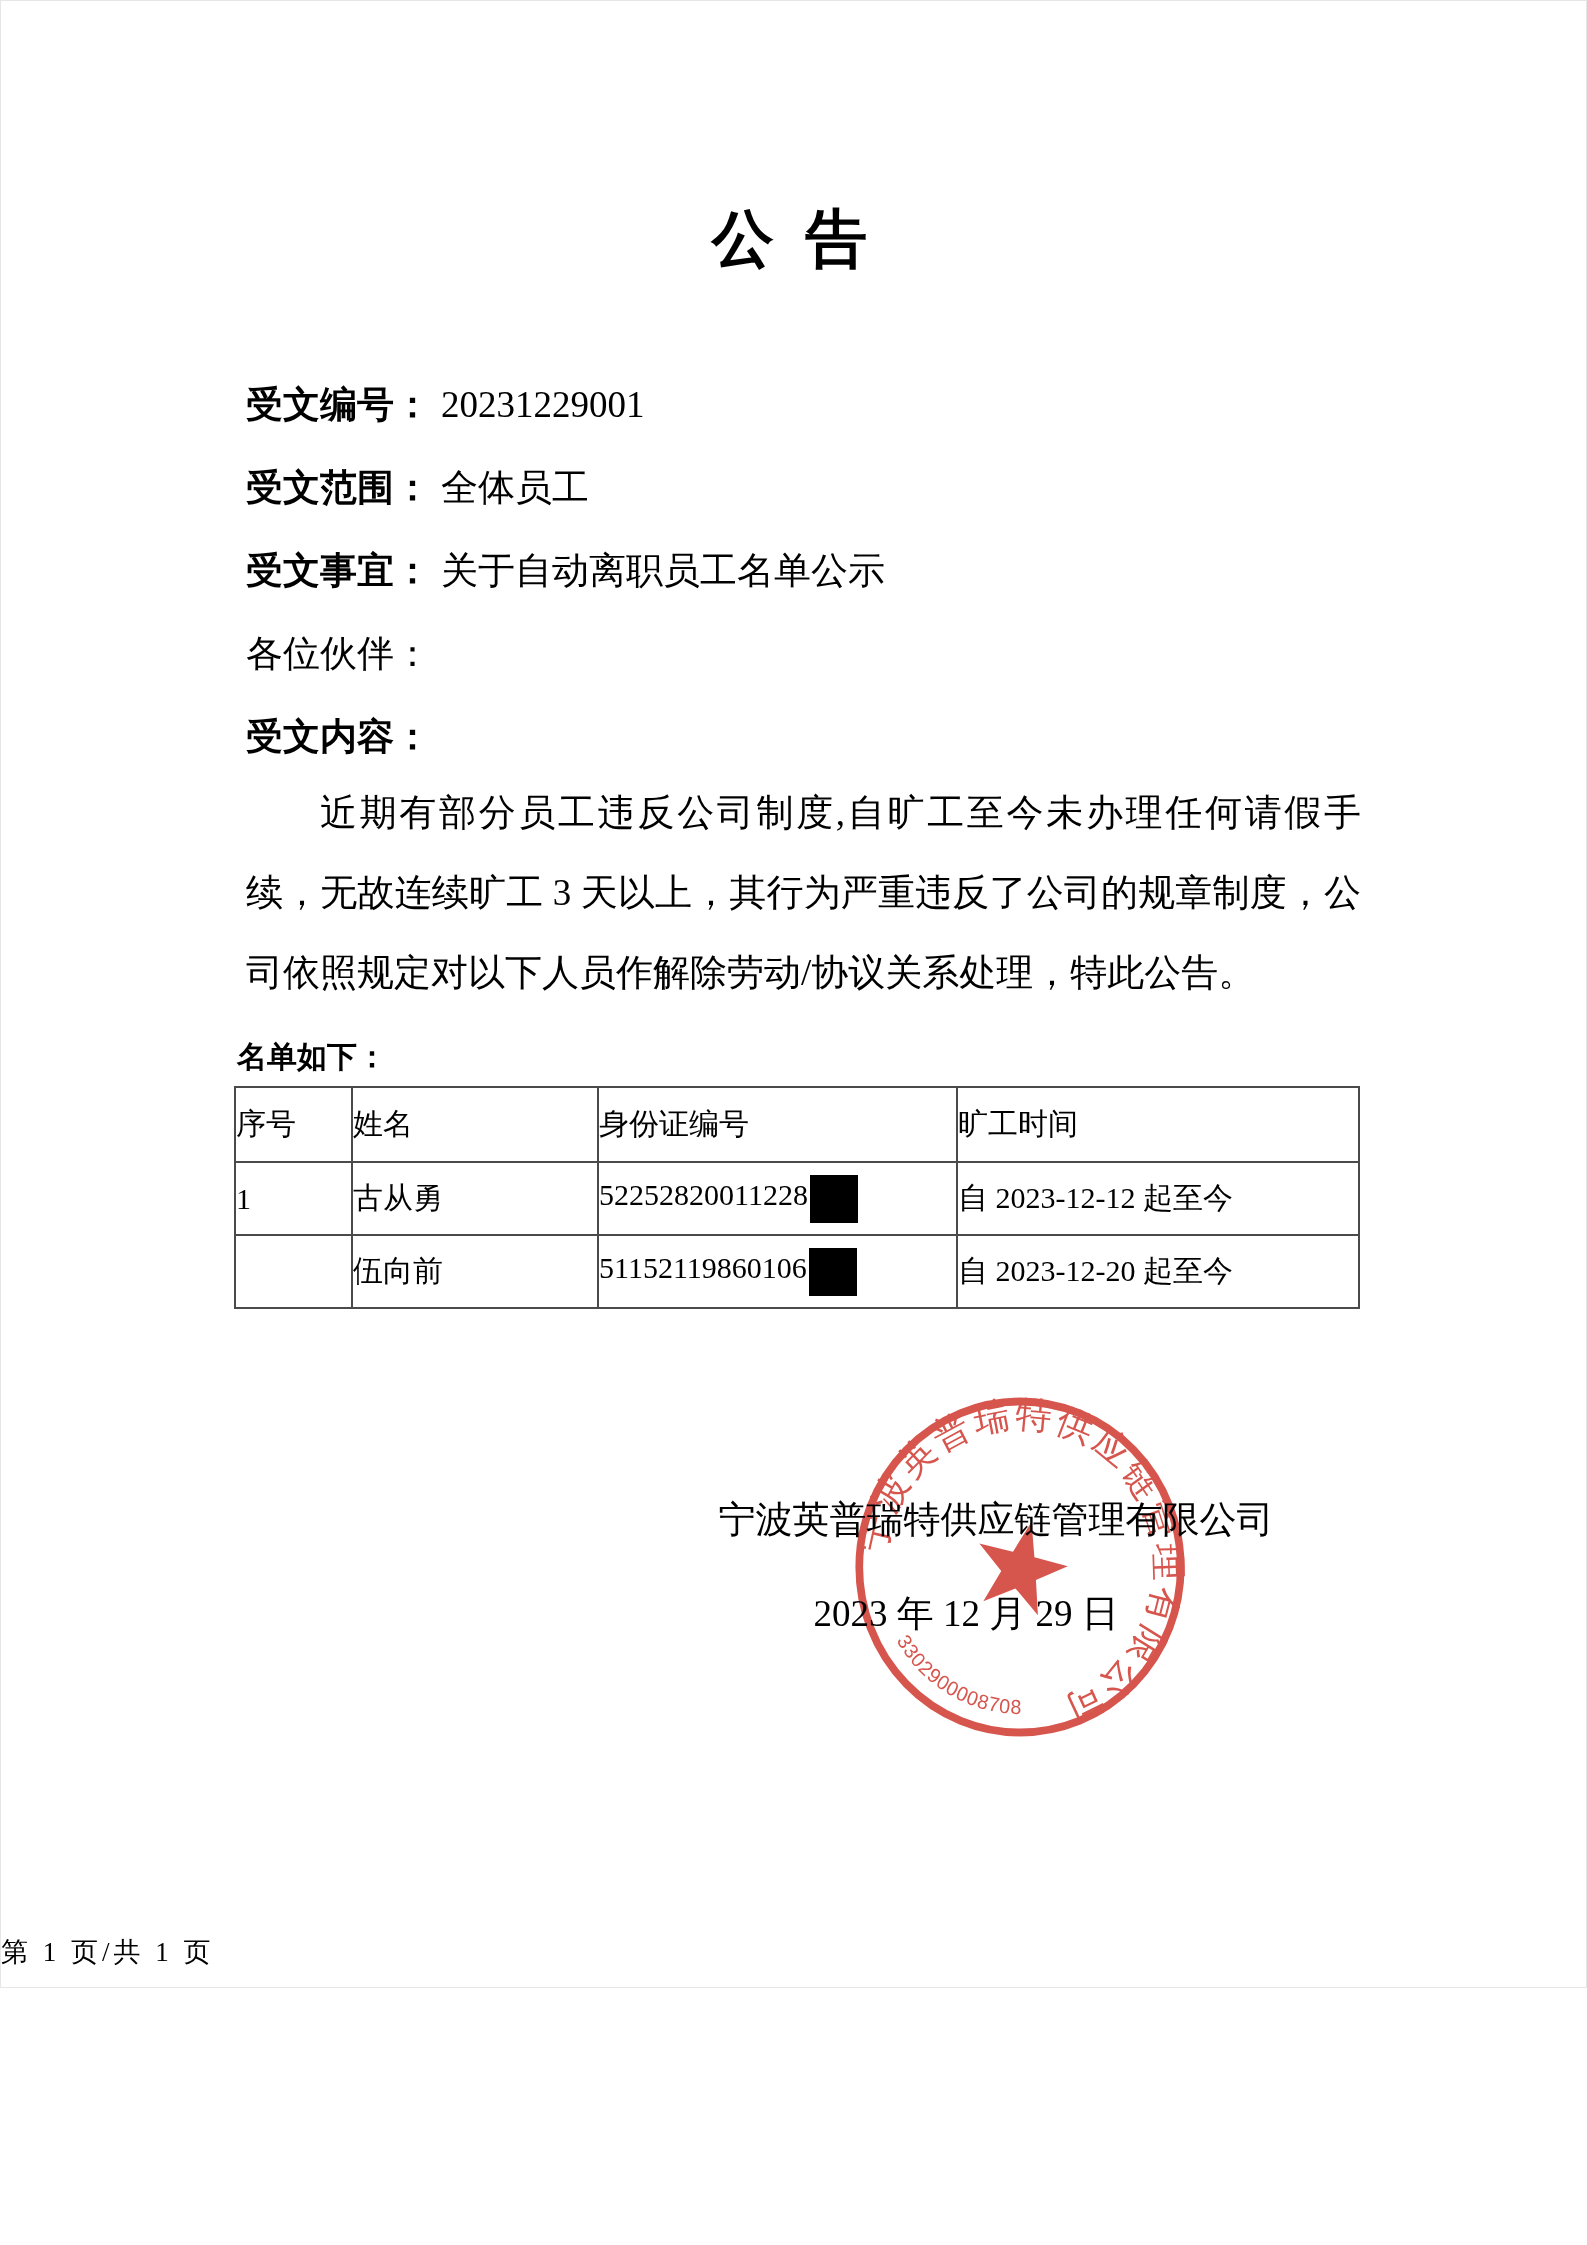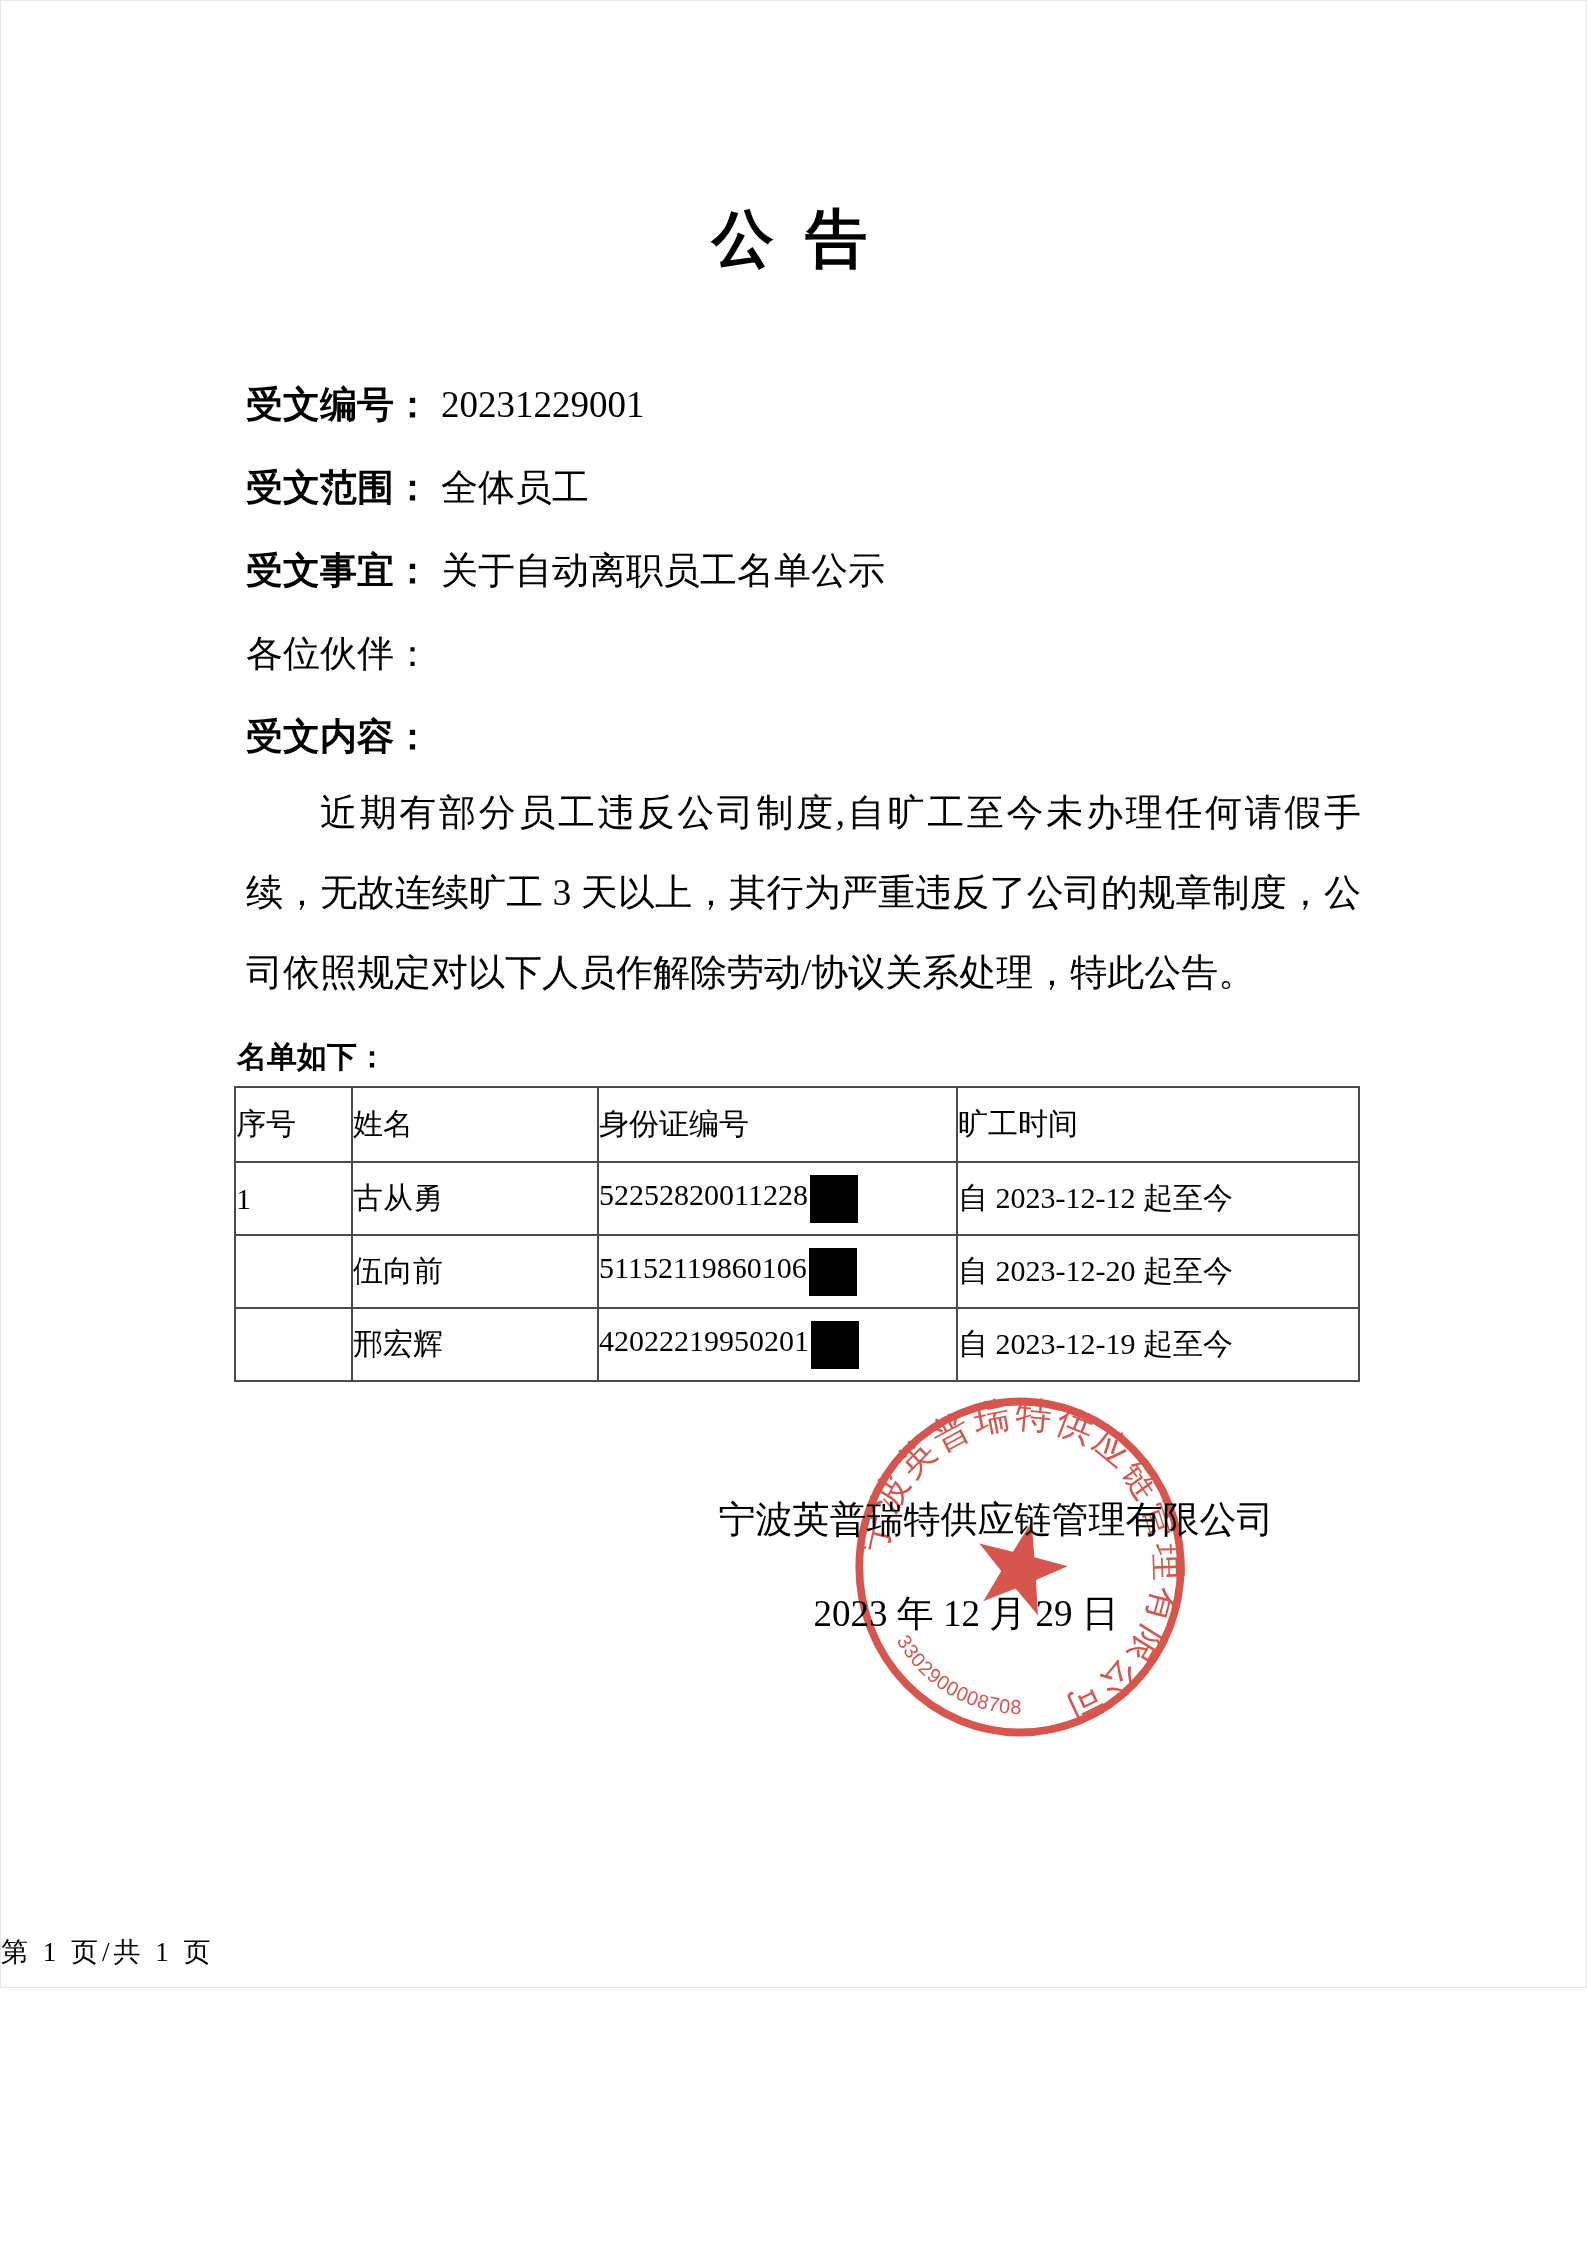--- a/index.html
+++ b/index.html
@@ -116,26 +116,20 @@
         <td>古从勇</td>
         <td><span class="idwrap"><span>52252820011228</span><span class="redact"></span></span></td>
         <td>自 2023-12-12 起至今</td>
       </tr>
       <tr>
         <td></td>
         <td>伍向前</td>
         <td><span class="idwrap"><span>51152119860106</span><span class="redact"></span></span></td>
         <td>自 2023-12-20 起至今</td>
       </tr>
-      <tr>
-        <td></td>
-        <td>邢宏辉</td>
-        <td class="raised"><span class="idwrap"><span>42022219950201</span><span class="redact"></span></span></td>
-        <td>自 2023-12-19 起至今</td>
-      </tr>
     </tbody>
   </table>
 
   <div class="sig-company">宁波英普瑞特供应链管理有限公司</div>
   <div class="sig-date">2023 年 12 月 29 日</div>
 
   <div class="stamp">
     <svg viewBox="0 0 400 400" preserveAspectRatio="none">
       <circle cx="200" cy="200" r="188" fill="none" stroke-width="9" stroke="#cf372e"></circle>
       <defs>

